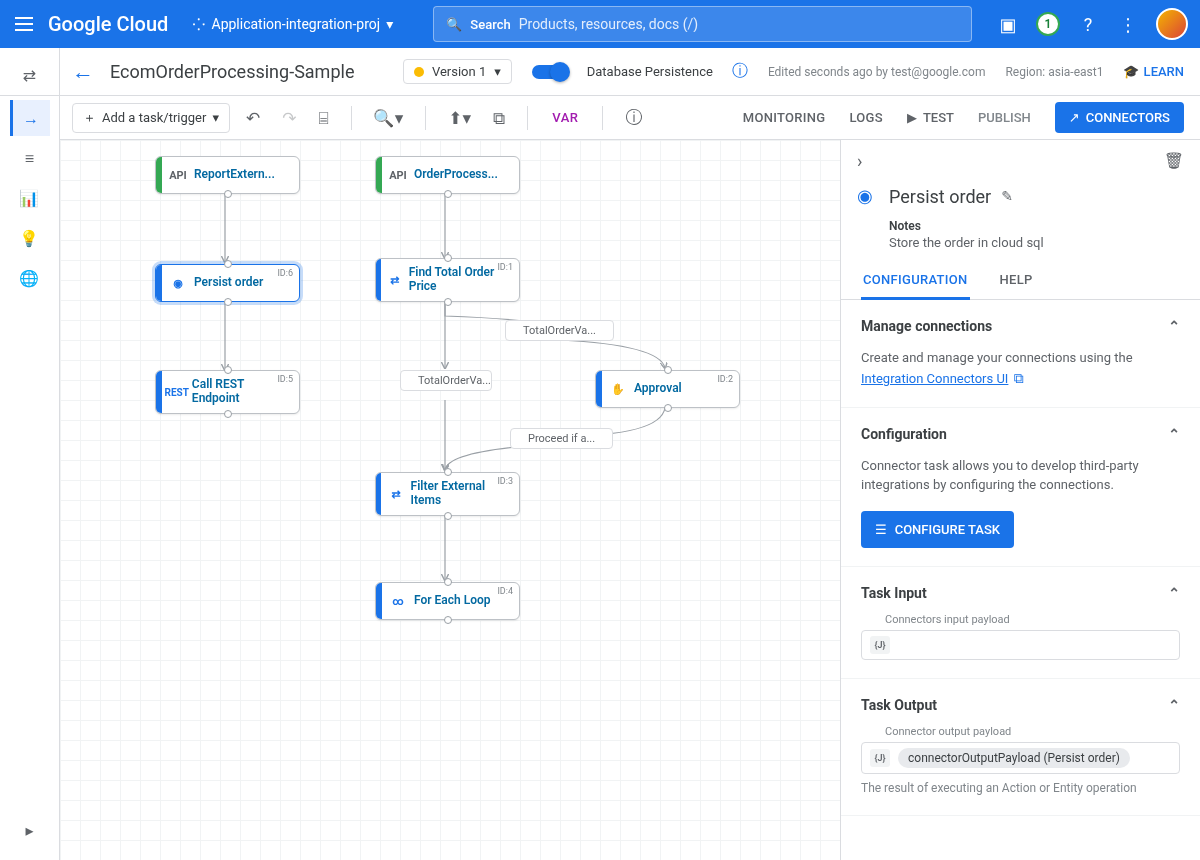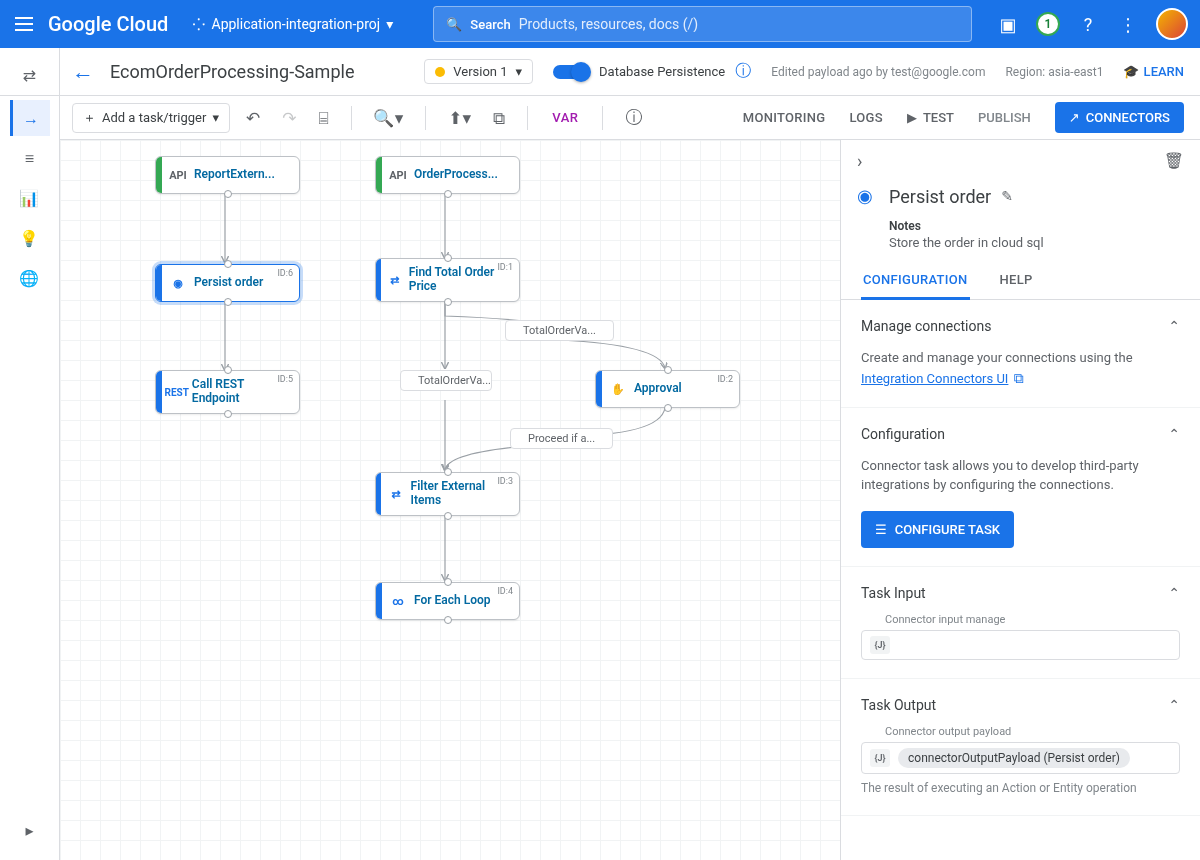--- a/index.html
+++ b/index.html
@@ -24,21 +24,21 @@
   
   
   .sub-header { height: 48px; border-bottom: 1px solid #dadce0; display:flex; align-items:center; padding: 0 16px 0 72px; }
   .back-arrow { color:#1a73e8; font-size:22px; margin-right:16px; cursor:pointer; }
   .page-title { font-size:18px; color:#3c4043; font-weight:400; }
   .sub-right { margin-left:auto; display:flex; align-items:center; gap:20px; }
   .version-sel { display:flex; align-items:center; gap:8px; font-size:13px; cursor:pointer; padding:4px 10px; border:1px solid #dadce0; border-radius:4px; }
   .version-dot { width:10px; height:10px; border-radius:50%; background:#fbbc04; }
   .toggle { width:36px; height:14px; background:#1a73e8; border-radius:7px; position:relative; cursor:pointer; }
   .toggle::after { content:''; position:absolute; right:-2px; top:-3px; width:20px; height:20px; background:#1a73e8; border-radius:50%; box-shadow:0 1px 3px rgba(0,0,0,0.3); }
-  .db-persist { display:flex; align-items:center; gap:10px; font-size:13px; color:#3c4043; }
+  .db-persist { display:flex; align-items:center; gap:19px; font-size:13px; color:#3c4043; }
   .info-icon { color:#1a73e8; font-size:16px; }
   .meta-text { font-size:12px; color:#80868b; }
   .learn-link { color:#1a73e8; font-weight:500; font-size:13px; cursor:pointer; display:flex; align-items:center; gap:4px; }
   
   
   .toolbar { height: 44px; border-bottom:1px solid #dadce0; display:flex; align-items:center; padding:0 16px 0 72px; gap:10px; }
   .add-btn { border:1px solid #dadce0; border-radius:4px; padding:5px 10px; font-size:13px; color:#3c4043; cursor:pointer; display:flex; align-items:center; gap:6px; }
   .tool-icon { color:#5f6368; font-size:17px; cursor:pointer; padding:4px 6px; }
   .tool-divider { width:1px; height:24px; background:#dadce0; margin:0 6px; }
   .var-label { font-weight:500; font-size:13px; color:#a21caf; letter-spacing:0.5px; padding:0 8px; cursor:pointer; }
@@ -87,21 +87,21 @@
   .det-title { font-size:18px; color:#3c4043; }
   .edit-pencil { color:#5f6368; font-size:14px; cursor:pointer; }
   .notes-block { padding:4px 20px 12px 48px; }
   .notes-label { font-size:12px; font-weight:600; color:#3c4043; margin-bottom:2px; }
   .notes-text { font-size:13px; color:#5f6368; }
   .tabs { display:flex; gap:28px; padding:0 20px; border-bottom:1px solid #dadce0; }
   .tab { padding:10px 2px; font-size:13px; font-weight:500; color:#5f6368; cursor:pointer; letter-spacing:0.3px; }
   .tab.active { color:#1a73e8; border-bottom:3px solid #1a73e8; margin-bottom:-1px; }
   
   .section { padding:18px 20px; border-bottom:1px solid #f1f3f4; }
-  .sec-head { display:flex; align-items:center; font-size:14px; font-weight:400; color:#3c4043; cursor:pointer; }
+  .sec-head { display:flex; align-items:center; font-size:14px; font-weight:700; color:#3c4043; cursor:pointer; }
   .sec-head .chev { margin-left:auto; color:#5f6368; }
   .sec-body { margin-top:14px; font-size:13px; color:#5f6368; line-height:1.5; }
   .link { color:#1a73e8; text-decoration:underline; cursor:pointer; }
   .ext-icon { color:#1a73e8; font-size:14px; margin-left:2px; }
   .cfg-btn { margin-top:16px; background:#1a73e8; color:#fff; border-radius:4px; padding:9px 14px; font-size:13px; font-weight:500; cursor:pointer; display:inline-flex; align-items:center; gap:8px; }
   
   .field-label { font-size:11px; color:#80868b; margin:12px 0 4px 24px; }
   .chip-row { display:flex; align-items:center; border:1px solid #dadce0; border-radius:4px; padding:5px 8px; gap:8px; }
   .chip-icon { width:20px; height:18px; background:#f1f3f4; border-radius:3px; font-size:9px; display:flex; align-items:center; justify-content:center; color:#5f6368; font-weight:600; }
   .chip { background:#e8eaed; border-radius:10px; padding:3px 10px; font-size:12px; color:#3c4043; }
@@ -159,21 +159,21 @@
     <div class="version-sel">
       <span class="version-dot"></span>
       <span>Version 1</span>
       <span>▾</span>
     </div>
     <div class="db-persist">
       <div class="toggle"></div>
       <span>Database Persistence</span>
       <span class="info-icon">ⓘ</span>
     </div>
-    <span class="meta-text">Edited payload ago by test@google.com</span>
+    <span class="meta-text">Edited seconds ago by test@google.com</span>
     <span class="meta-text">Region: asia-east1</span>
     <span class="learn-link">🎓 <span>LEARN</span></span>
   </div>
 </div>
 
 <div class="toolbar">
   <div class="add-btn">＋ <span>Add a task/trigger</span> <span>▾</span></div>
   <span class="tool-icon">↶</span>
   <span class="tool-icon" style="opacity:0.35">↷</span>
   <span class="tool-icon">⌸</span>
@@ -320,21 +320,21 @@
         <span>Connector task allows you to develop third-party integrations by configuring the connections.</span>
         <div class="cfg-btn">☰ <span>CONFIGURE TASK</span></div>
       </div>
     </div>
 
     <div class="section">
       <div class="sec-head">
         <span>Task Input</span>
         <span class="chev">⌃</span>
       </div>
-      <div class="field-label">Connector input manage</div>
+      <div class="field-label">Connectors input payload</div>
       <div class="chip-row">
         <span class="chip-icon">{J}</span>
       </div>
     </div>
 
     <div class="section">
       <div class="sec-head">
         <span>Task Output</span>
         <span class="chev">⌃</span>
       </div>

